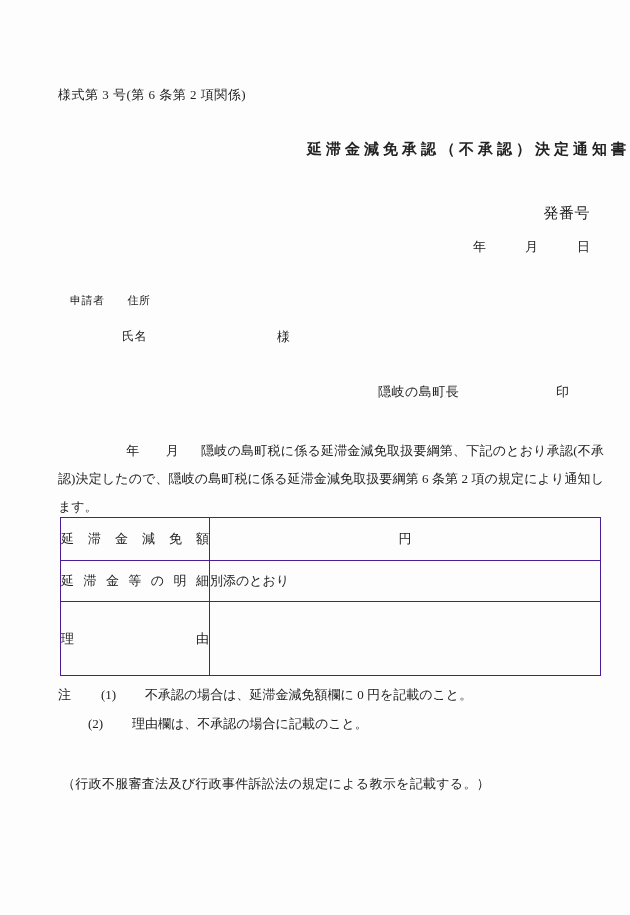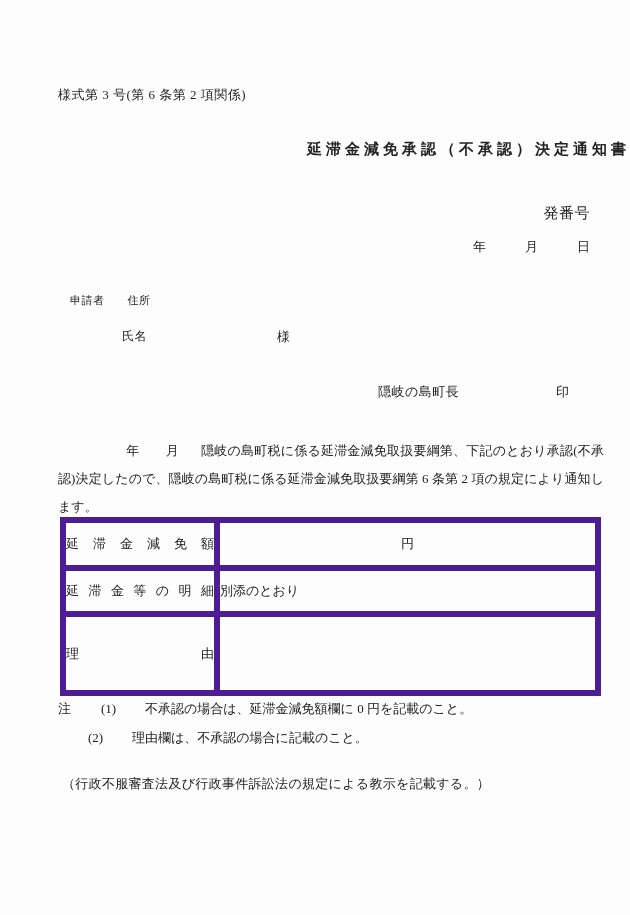--- a/index.html
+++ b/index.html
@@ -112,21 +112,21 @@
   
   .form-table {
     position: absolute;
     left: 60px;
     top: 517px;
     width: 541px;
     border-collapse: collapse;
     font-size: 13px;
   }
   .form-table td {
-    border: 6px solid #4c1d95;
+    border: 1px solid #4c1d95;
     padding: 0;
     vertical-align: middle;
   }
   .label-cell {
     width: 148px;
     padding: 0 10px;
     text-align: justify;
     text-align-last: justify;
     letter-spacing: 0;
   }
@@ -143,21 +143,20 @@
   .row-reason td { height: 73px; font-family: Liberation Serif, serif; }
   .value-center { text-align: center; }
   
   .notes {
     position: absolute;
     left: 58px;
     top: 680px;
     width: 540px;
     font-size: 13px;
     line-height: 29px;
-    margin-top: 14px;
   }
   .note-line { white-space: pre; }
   .note-marker-pad { display: inline-block; width: 30px; }
   .note-num { display: inline-block; width: 44px; }
   .note-indent { display: inline-block; width: 30px; }
   
   .footer-note {
     position: absolute;
     left: 62px;
     top: 775px;

